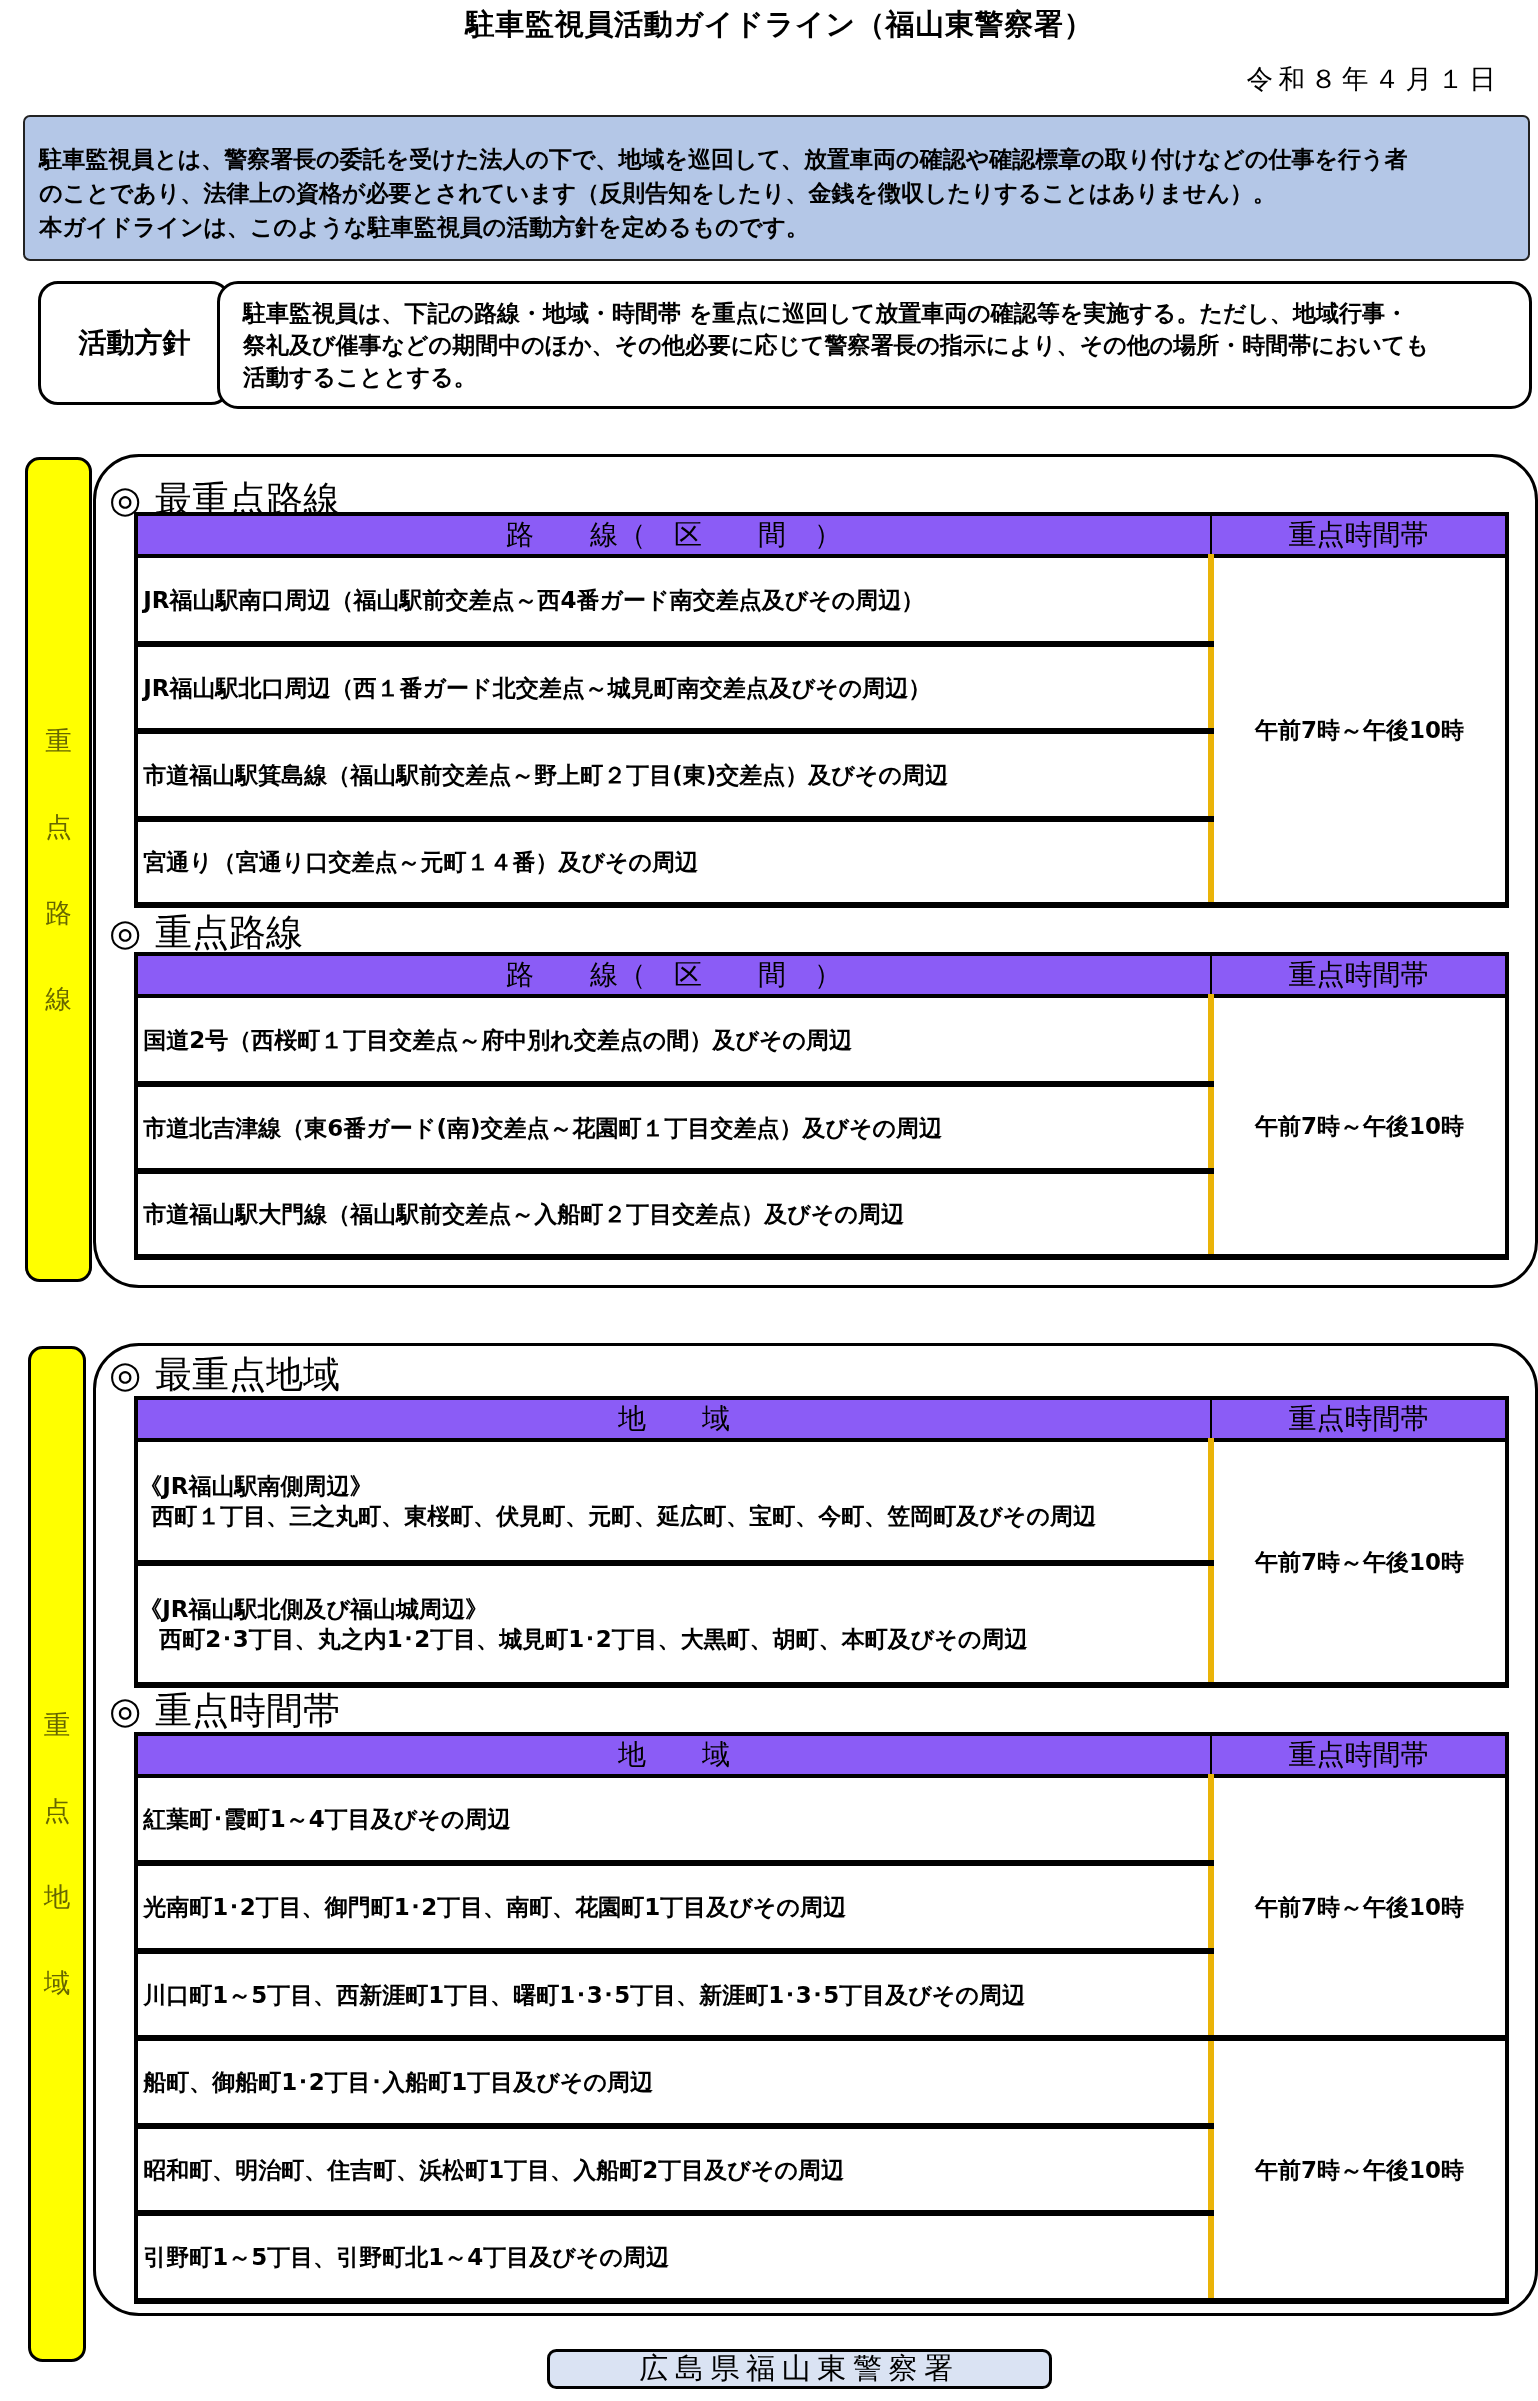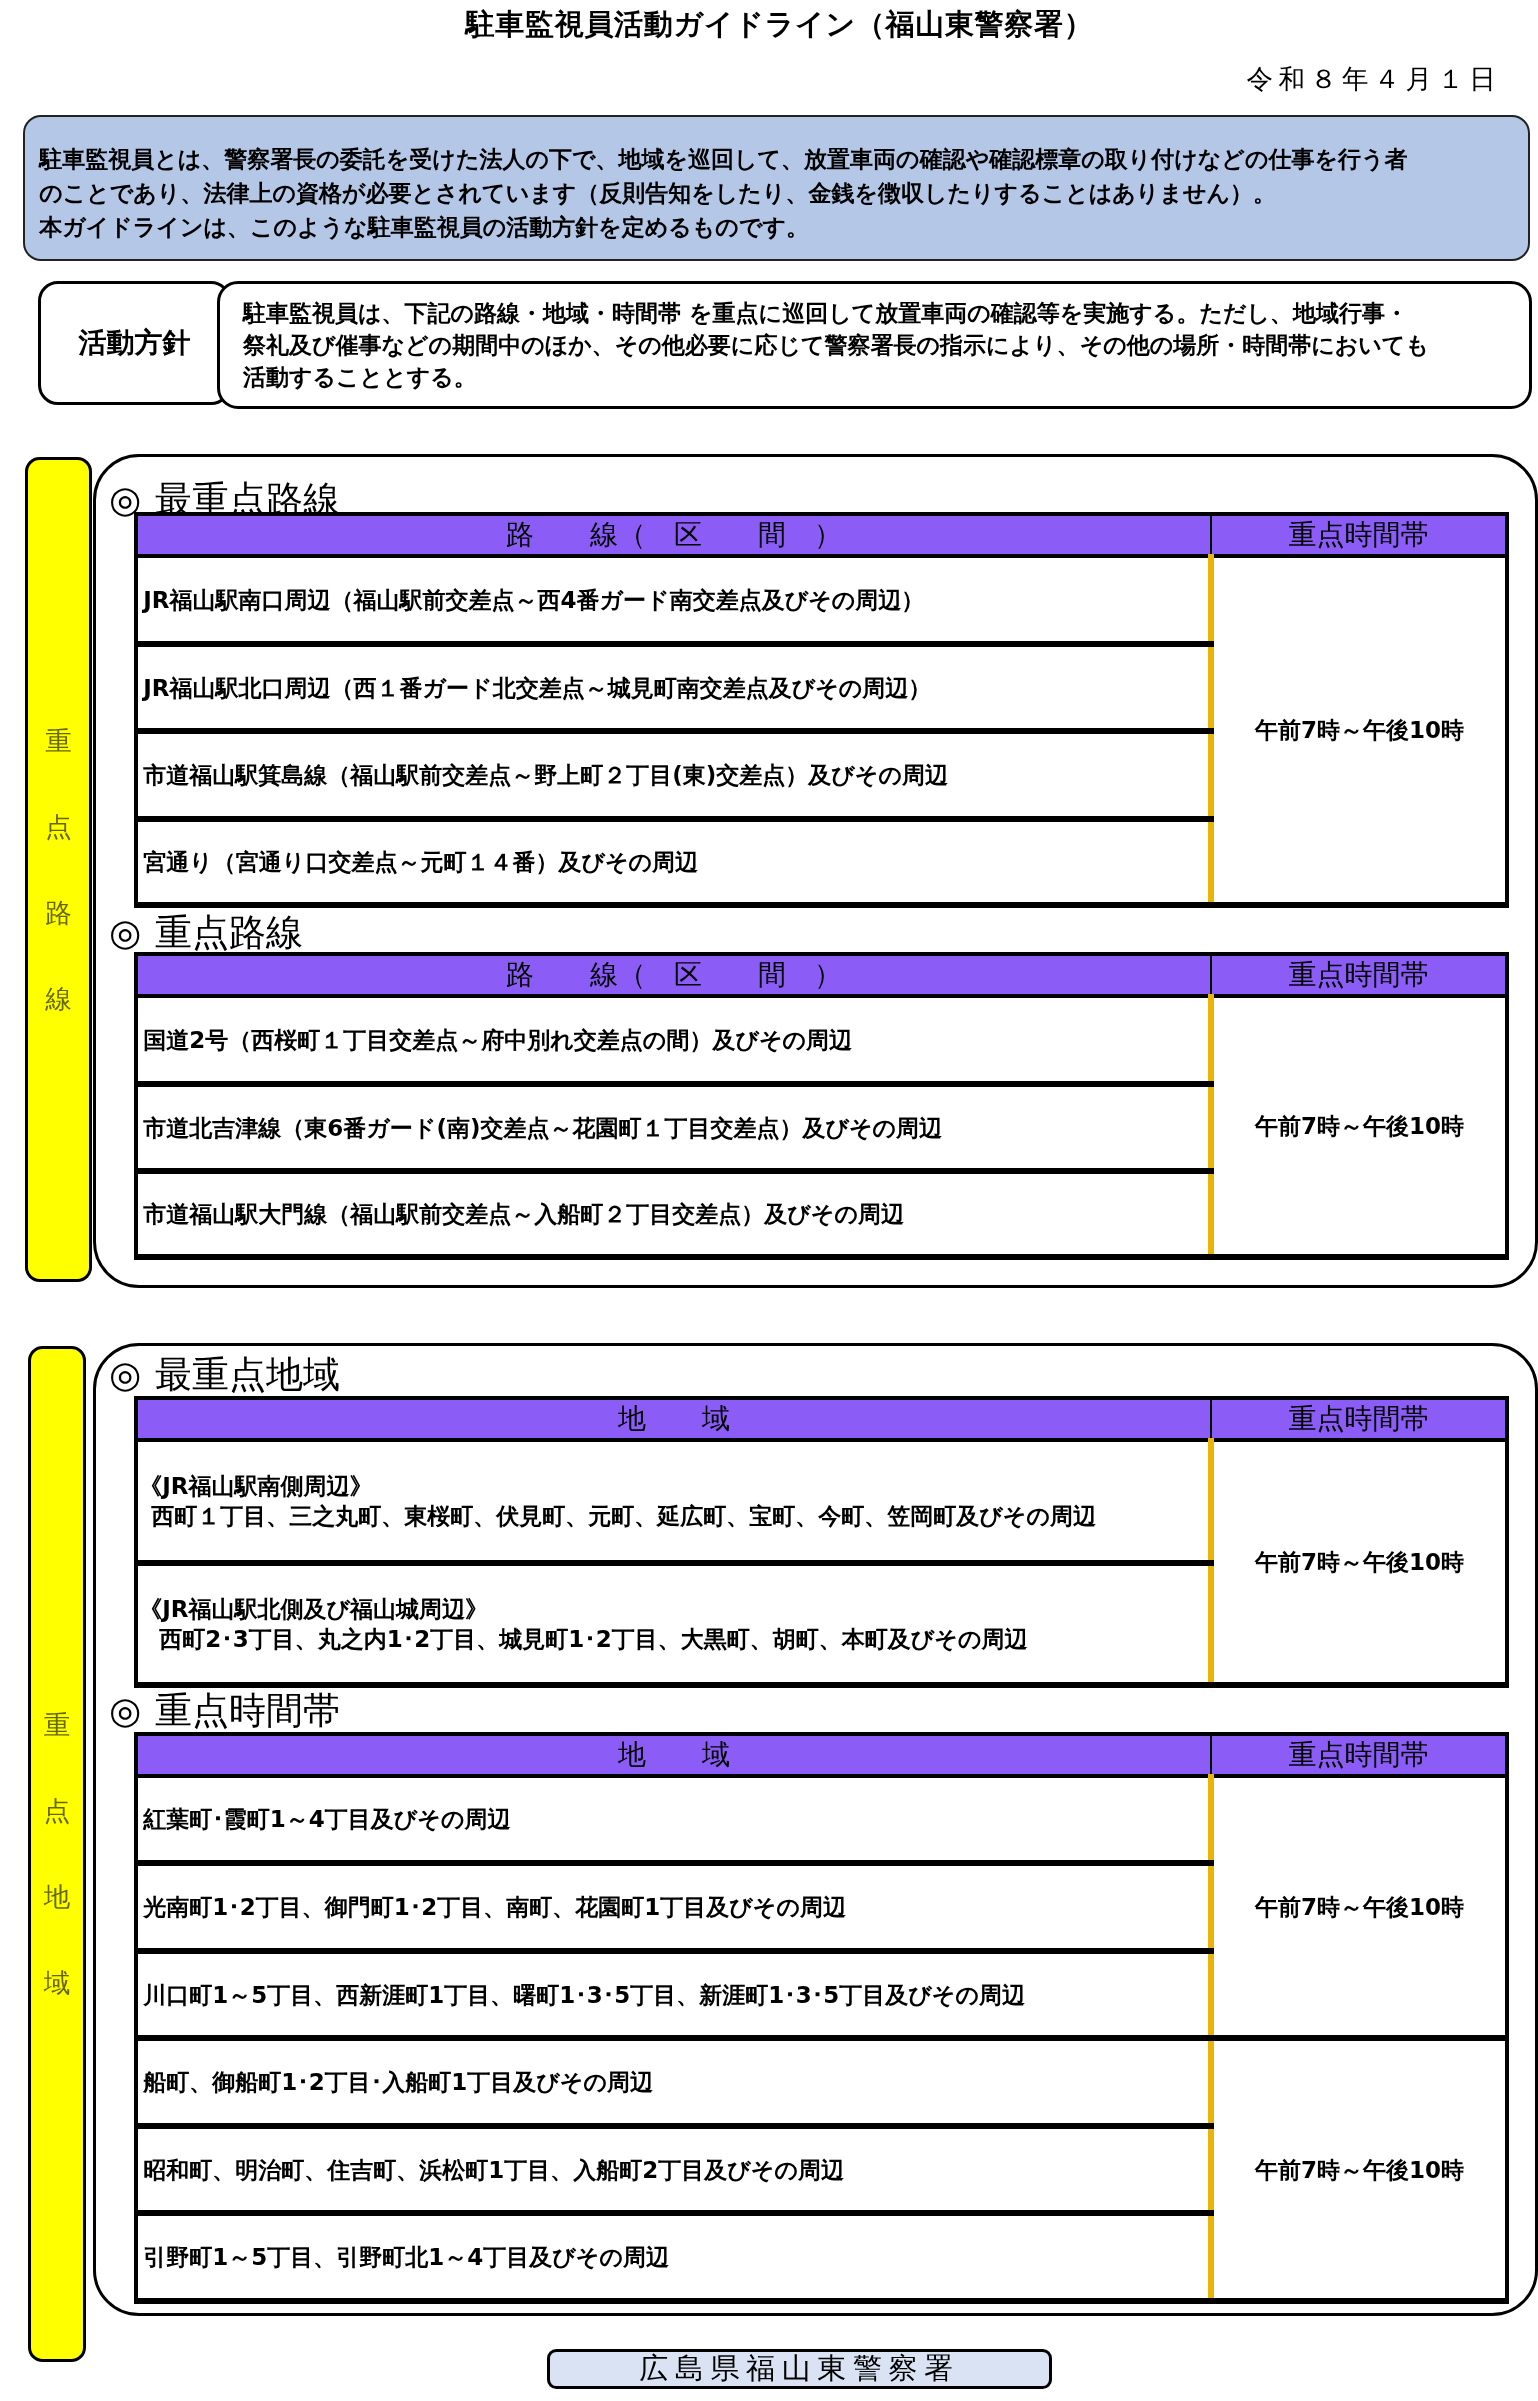--- a/index.html
+++ b/index.html
@@ -2,21 +2,21 @@
 <html style="font-size:10.6px"><head>
 <meta charset="utf-8">
 <style>
   html, body { margin:0; padding:0; background:#ffffff; }
   body { width:1539px; height:2401px; position:relative; overflow:hidden;
          font-family:"DejaVu Sans","Liberation Sans",sans-serif; color:#000; }
   .abs { position:absolute; box-sizing:border-box;margin-left:10px; }
   .title { left:0; width:1539px; top:5.3px; text-align:center; font-size:29px; font-weight:bold; letter-spacing:0.7px; }
   .date { right:38px; top:61px; font-size:26.5px; letter-spacing:5.3px; }
   .intro { left:12.6px; top:115px; width:1507px; height:146px; background:#b4c7e7; border:2px solid #222;
-           border-radius:18px; padding:25px 14.6px 0 14.6px; font-size:23px; line-height:34px; font-weight:bold; }
+           border-radius:7px; padding:25px 14.6px 0 14.6px; font-size:23px; line-height:34px; font-weight:bold; }
   .policy-label { left:28px; top:281px; width:193px; height:124px; border:3.3px solid #000; border-radius:20px;
                   display:flex; align-items:center; justify-content:center; font-size:28px; font-weight:bold; background:#fff; }
   .policy-text { left:207px; top:281px; width:1315px; height:128px; border:3.3px solid #000; border-radius:21px;
                  padding:13.2px 20px 0 23px; font-size:23px; line-height:32px; font-weight:bold; background:#fff; }
   .tab { background:#ffff00; border:3.3px solid #000; border-radius:14.6px; display:flex; flex-direction:column;
          align-items:center; justify-content:center; font-size:26.5px; color:#666600; }
   .tab span { display:block; margin:25px 0; }
   .section { border:3.3px solid #000; border-radius:46px; background:#fff; }
   .subhead { font-size:37px; }
   .subhead .mark { display:inline-block; width:46px; }

